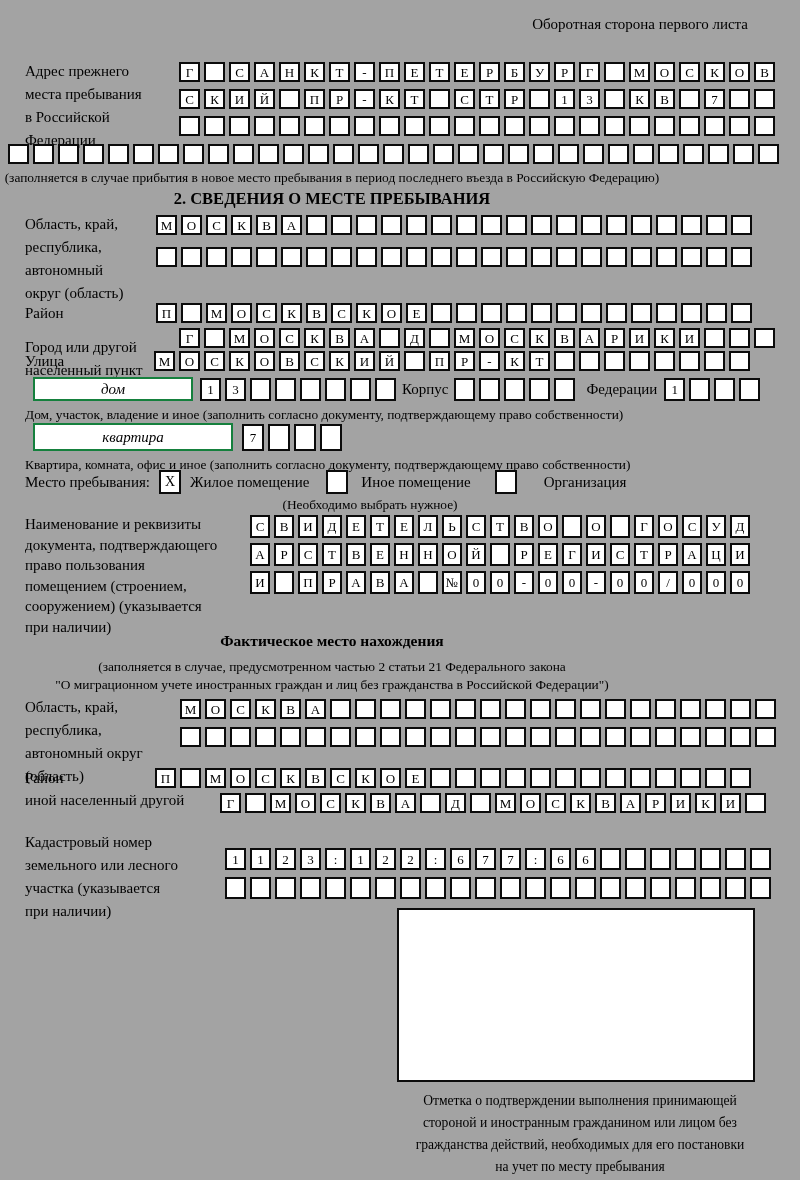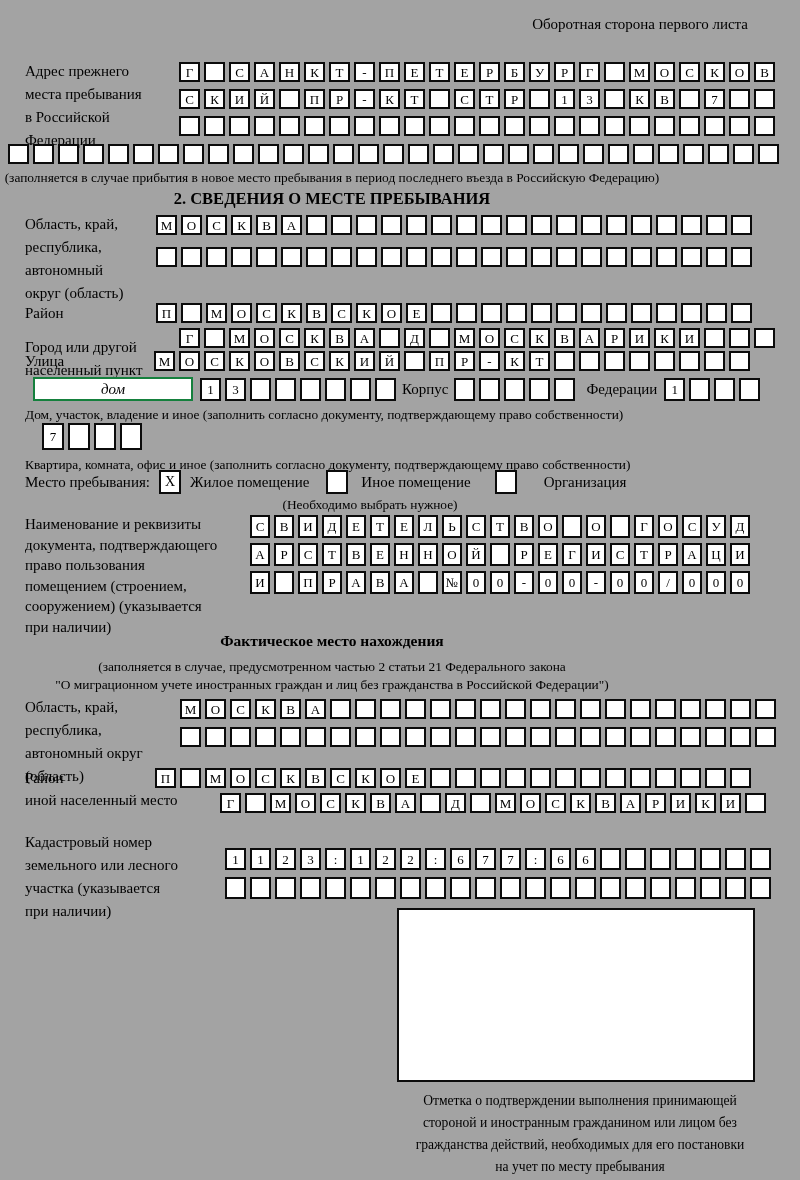--- a/index.html
+++ b/index.html
@@ -335,20 +335,21 @@
     <div class="cells house" style="margin-left:7px;">
         <span class="cell">1</span>
         <span class="cell"></span>
         <span class="cell"></span>
         <span class="cell"></span>
       </div>
   </div>
   <div class="abs note" style="left:25px;top:406px;">Дом, участок, владение и иное (заполнить согласно документу, подтверждающему право собственности)</div>
 
   <div class="abs inline-row" style="left:33px;top:423px;">
+    <div class="widebox" style="width:200px;height:28px;">квартира</div>
     <div class="cells flat" style="margin-left:9px;">
         <span class="cell">7</span>
         <span class="cell"></span>
         <span class="cell"></span>
         <span class="cell"></span>
       </div>
   </div>
   <div class="abs note" style="left:25px;top:456px;">Квартира, комната, офис и иное (заполнить согласно документу, подтверждающему право собственности)</div>
 
   <div class="abs inline-row" style="left:25px;top:470px;">
@@ -525,21 +526,21 @@
       <span class="cell"></span>
       <span class="cell"></span>
       <span class="cell"></span>
       <span class="cell"></span>
       <span class="cell"></span>
       <span class="cell"></span>
       <span class="cell"></span>
     </div>
 
   <div class="abs label" style="left:25px;top:789px;">
-    <div>иной населенный место</div>
+    <div>иной населенный другой</div>
   </div>
   <div class="abs cells" style="left:220px;top:793px;">
       <span class="cell">Г</span>
       <span class="cell"></span>
       <span class="cell">М</span>
       <span class="cell">О</span>
       <span class="cell">С</span>
       <span class="cell">К</span>
       <span class="cell">В</span>
       <span class="cell">А</span>

